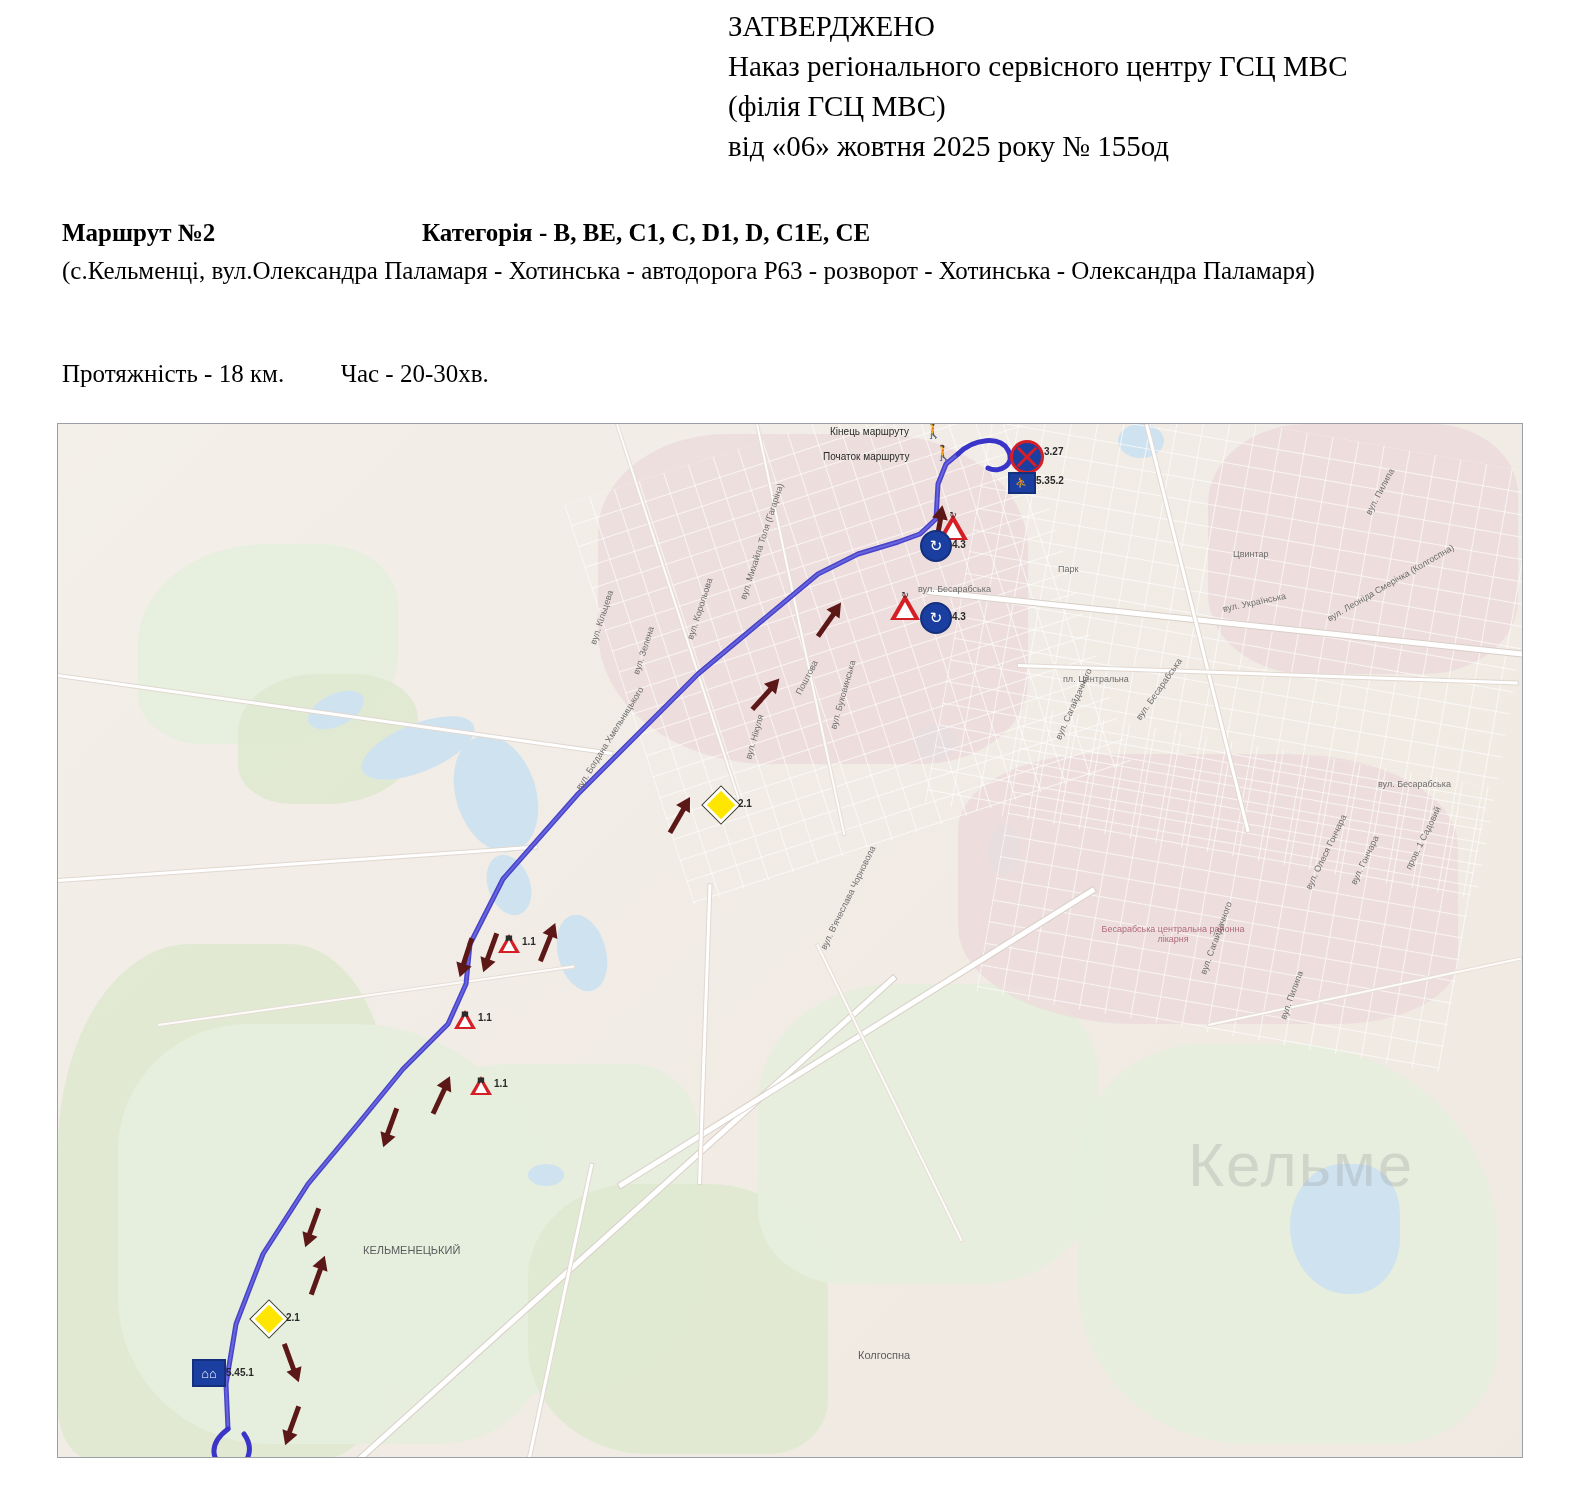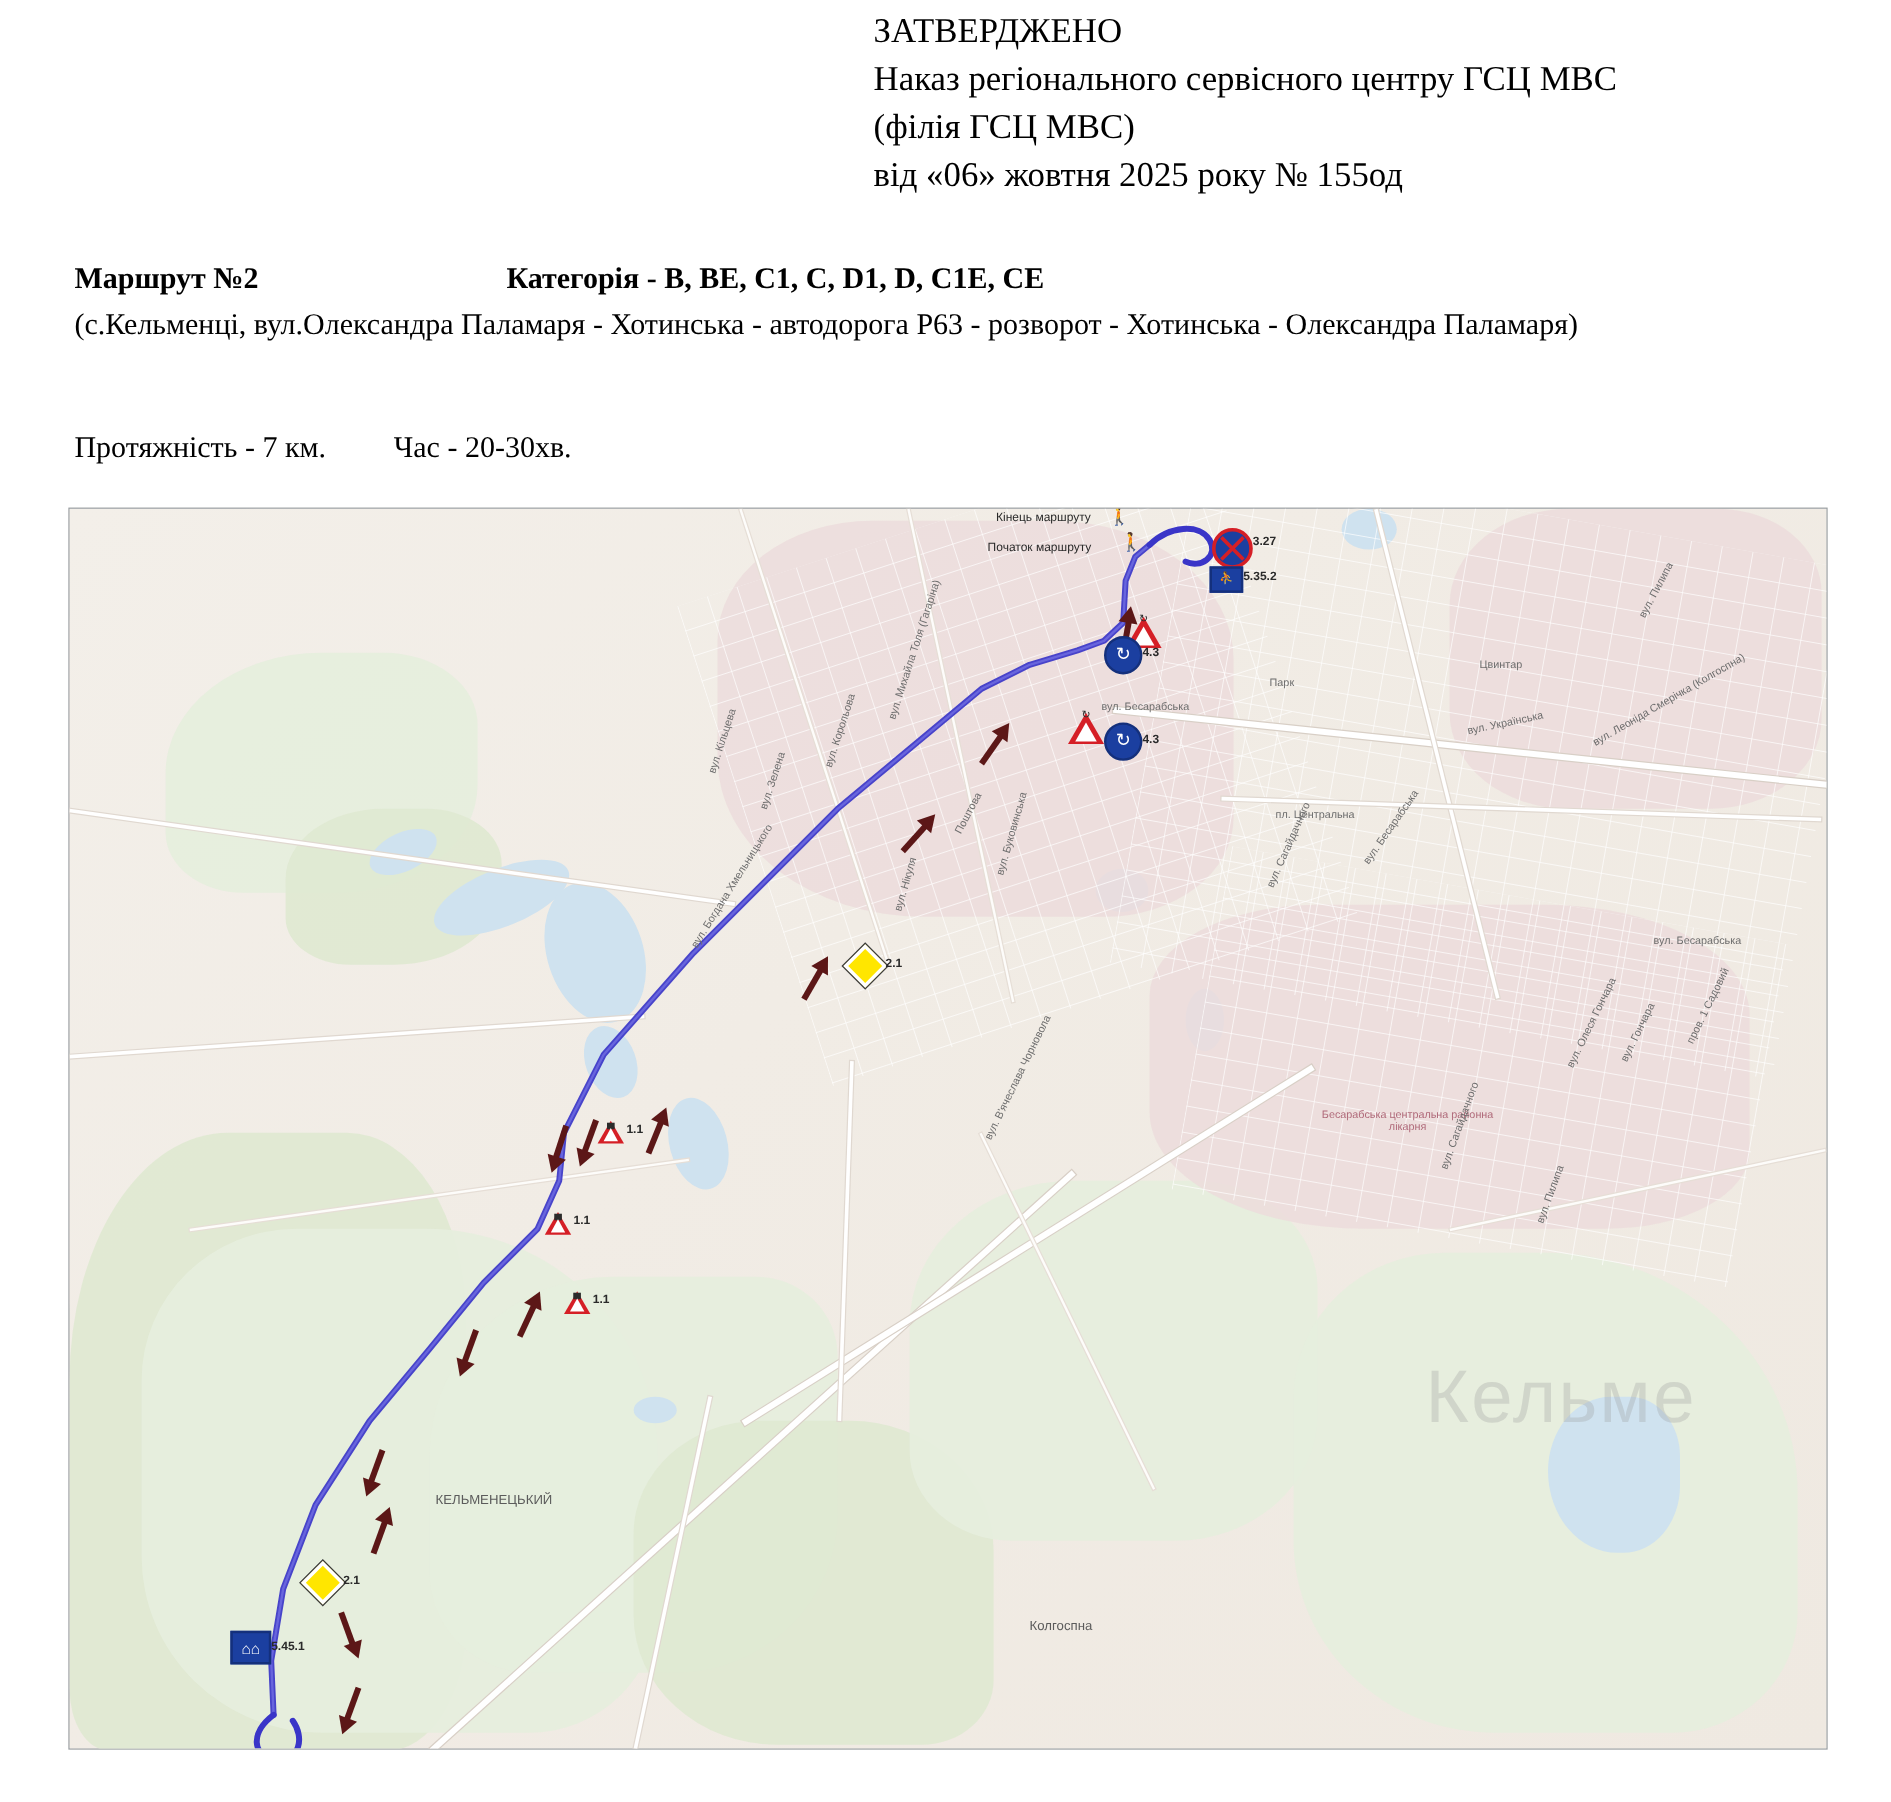--- a/index.html
+++ b/index.html
@@ -318,21 +318,21 @@
 
 <div class="route-head">
   <div class="route-head-row">
     <span class="rh-route">Маршрут №2</span>
     <span class="rh-cat">Категорія - B, BE, C1, C, D1, D, C1E, CE</span>
   </div>
   <div class="route-desc">(с.Кельменці, вул.Олександра Паламаря - Хотинська - автодорога Р63 - розворот - Хотинська - Олександра Паламаря)</div>
 </div>
 
 <div class="route-stats">
-  <span>Протяжність - 7 км.</span>
+  <span>Протяжність - 18 км.</span>
   <span class="gap"></span>
   <span>Час - 20-30хв.</span>
 </div>
 
 <div class="map-frame">
   <div class="map-canvas">
 
     <div class="land"></div>
 
     <div class="green" style="left:0;top:520px;width:330px;height:515px;border-radius:40% 30% 20% 10%;"></div>

